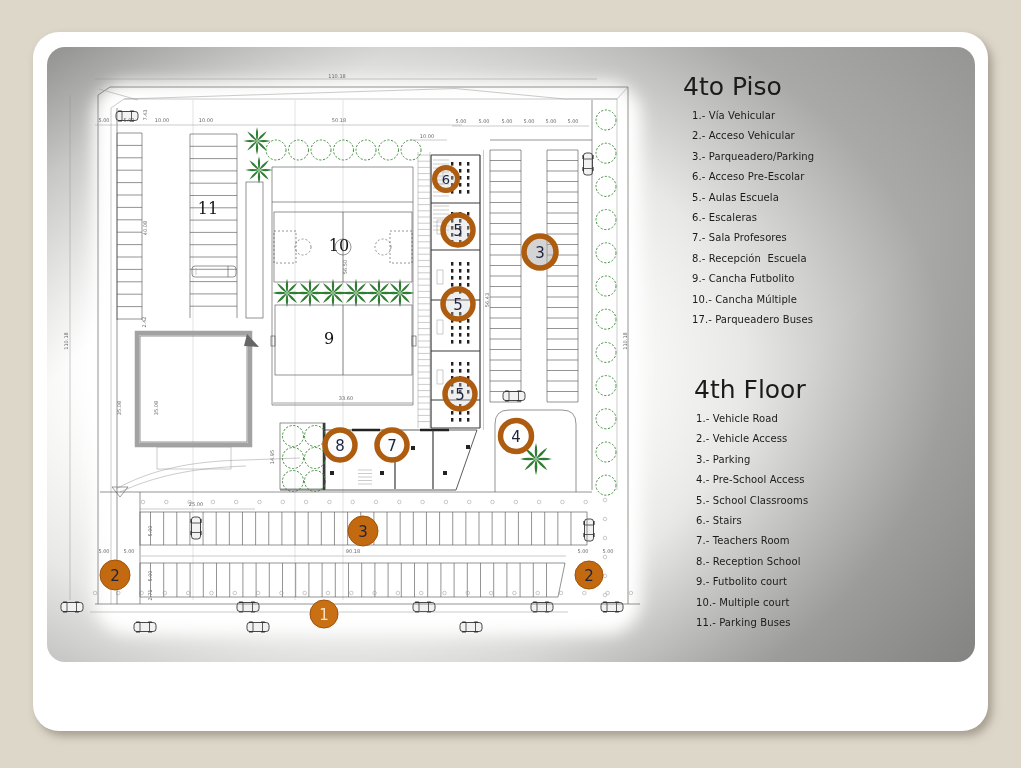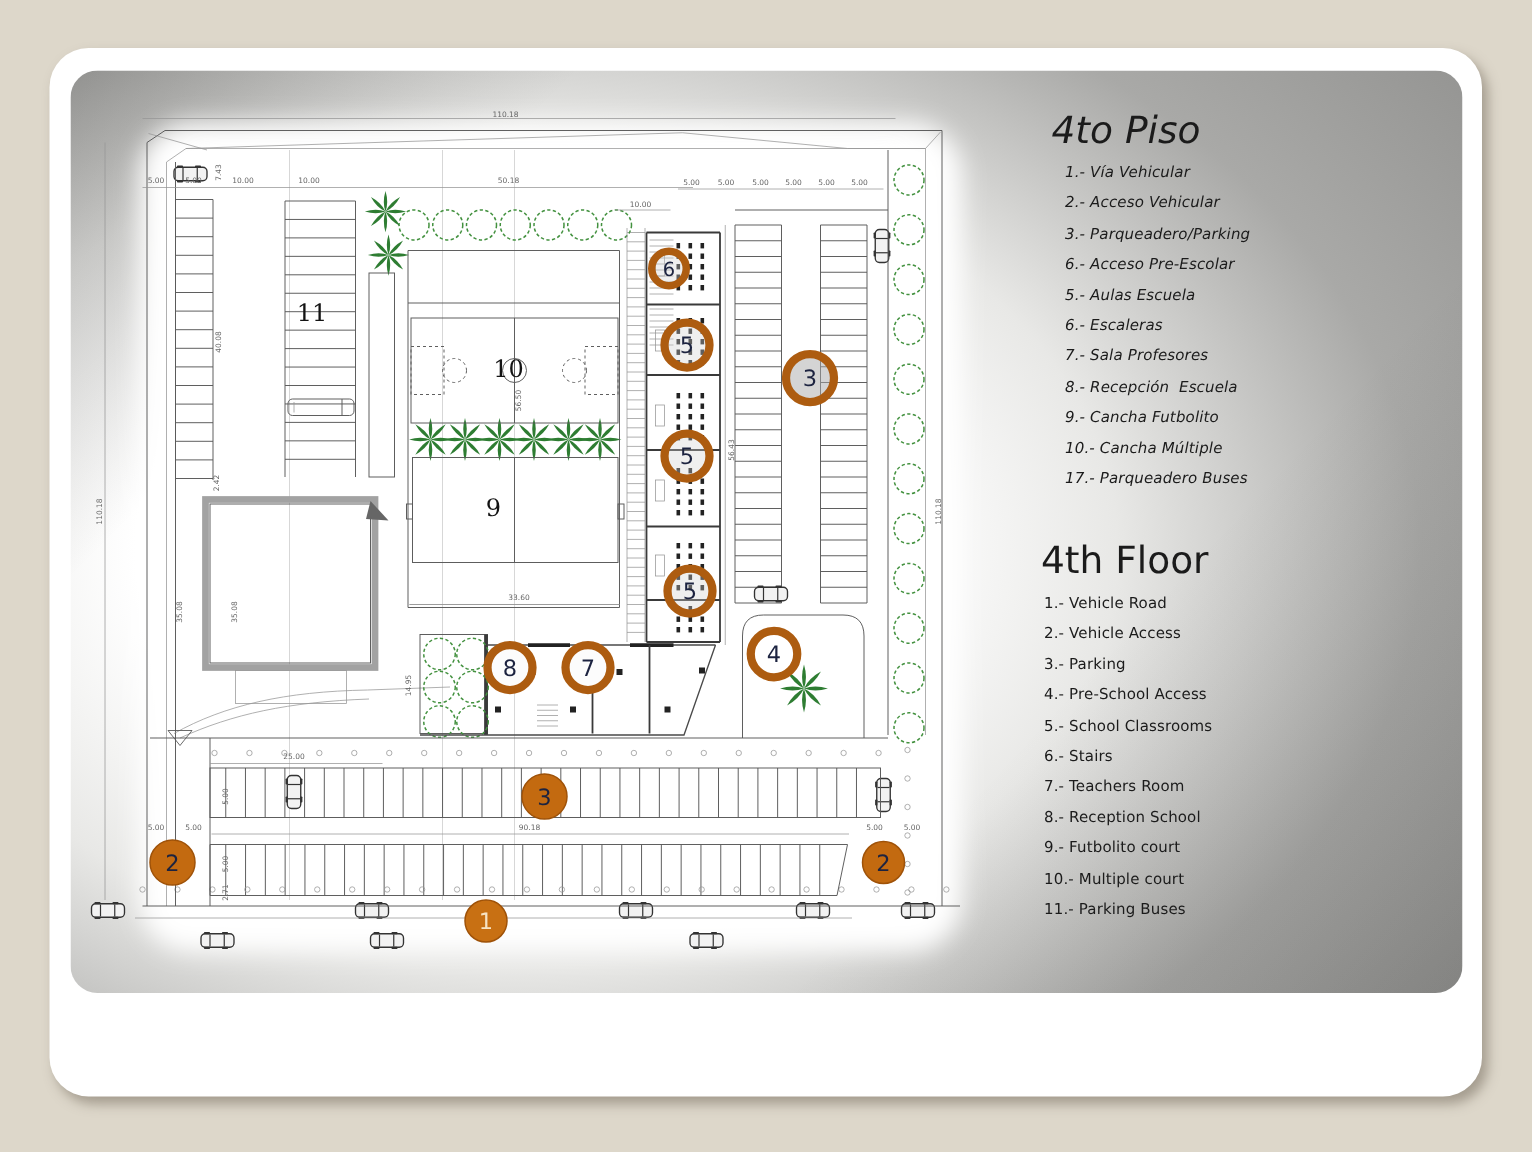--- a/index.html
+++ b/index.html
@@ -729,36 +729,36 @@
         <circle cx="589" cy="575" r="14" fill="#c36a10" stroke="#9f5208" stroke-width="1"></circle>
         <text class="bnum" x="589" y="580.5">2</text>
       </g>
       <g>
         <circle cx="324" cy="614" r="14" fill="#c87013" stroke="#9f5208" stroke-width="1"></circle>
         <text class="bnum" x="324" y="619.5" style="fill:#f7e3c3">1</text>
       </g>
     </g>
   </svg>
 
-  <div class="legend legend-es" style="left:701px;top:72px;font-style:italic;">
+  <div class="legend legend-es" style="left:683px;top:72px;">
     <div class="leg-title">4to Piso</div>
     <div class="leg-item">1.- Vía Vehicular</div>
     <div class="leg-item">2.- Acceso Vehicular</div>
     <div class="leg-item">3.- Parqueadero/Parking</div>
     <div class="leg-item">6.- Acceso Pre-Escolar</div>
     <div class="leg-item">5.- Aulas Escuela</div>
     <div class="leg-item">6.- Escaleras</div>
     <div class="leg-item">7.- Sala Profesores</div>
     <div class="leg-item">8.- Recepción  Escuela</div>
     <div class="leg-item">9.- Cancha Futbolito</div>
     <div class="leg-item">10.- Cancha Múltiple</div>
     <div class="leg-item">17.- Parqueadero Buses</div>
   </div>
 
-  <div class="legend legend-en" style="left:694px;top:359px;">
+  <div class="legend legend-en" style="left:694px;top:375px;">
     <div class="leg-title">4th Floor</div>
     <div class="leg-item">1.- Vehicle Road</div>
     <div class="leg-item">2.- Vehicle Access</div>
     <div class="leg-item">3.- Parking</div>
     <div class="leg-item">4.- Pre-School Access</div>
     <div class="leg-item">5.- School Classrooms</div>
     <div class="leg-item">6.- Stairs</div>
     <div class="leg-item">7.- Teachers Room</div>
     <div class="leg-item">8.- Reception School</div>
     <div class="leg-item">9.- Futbolito court</div>

